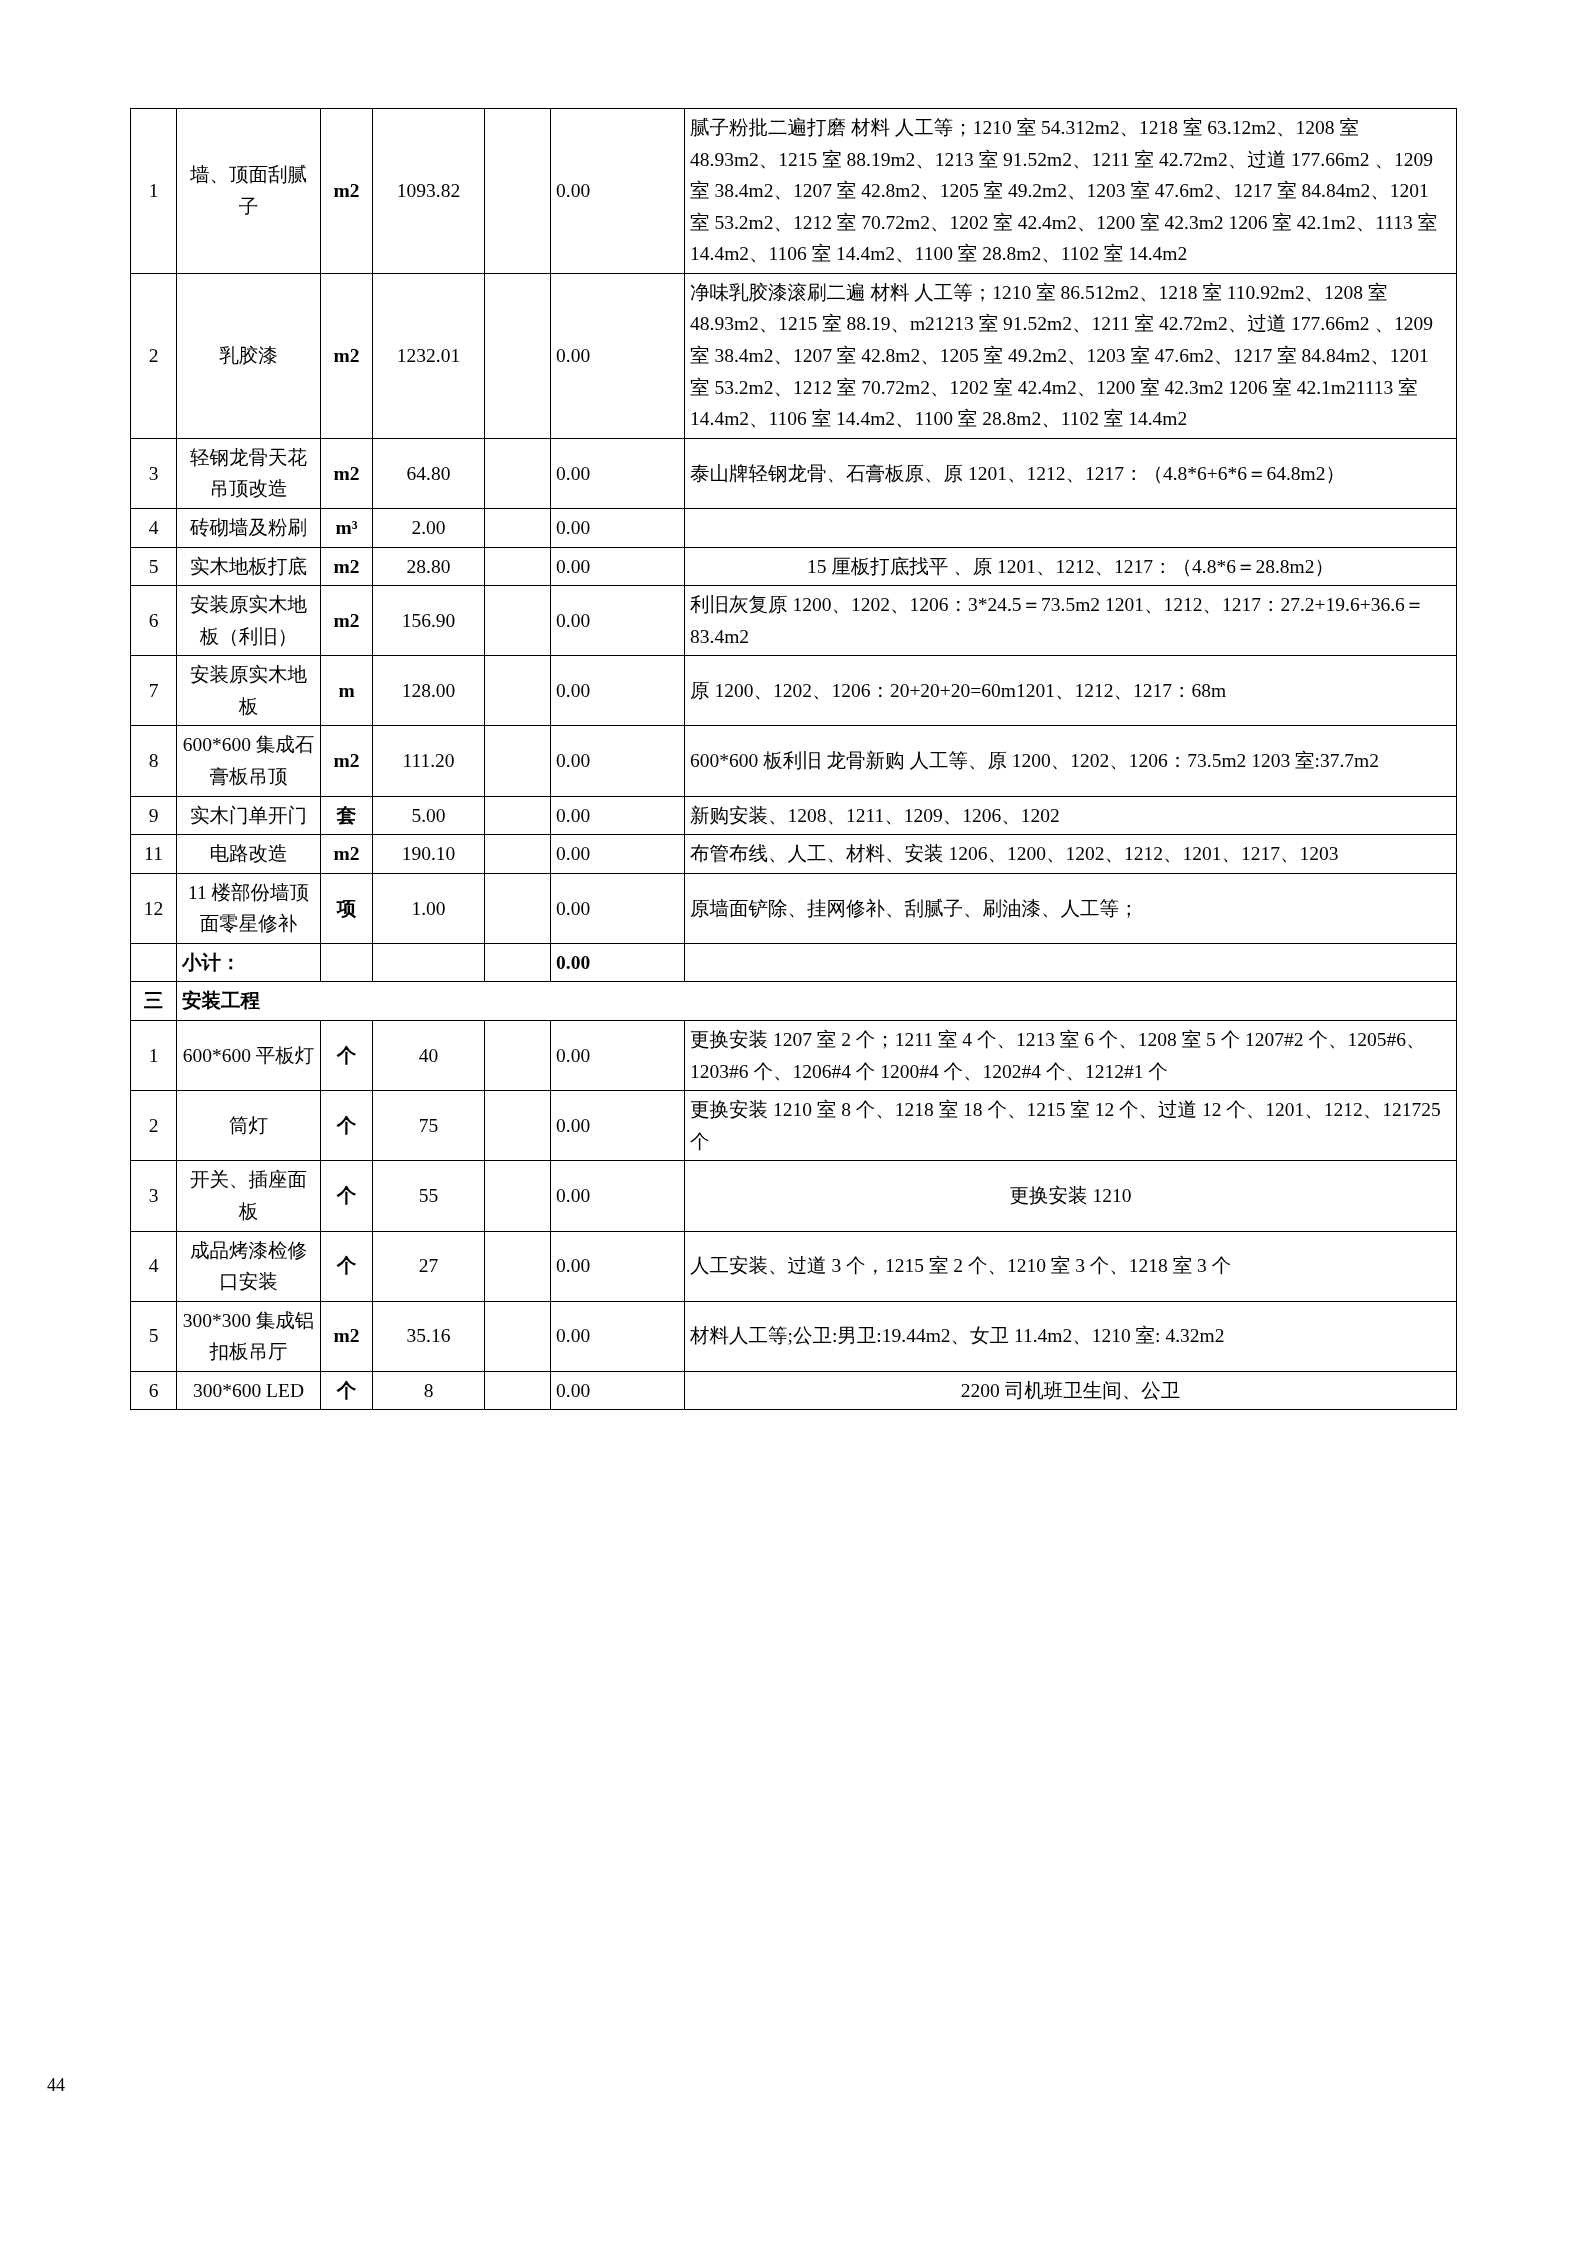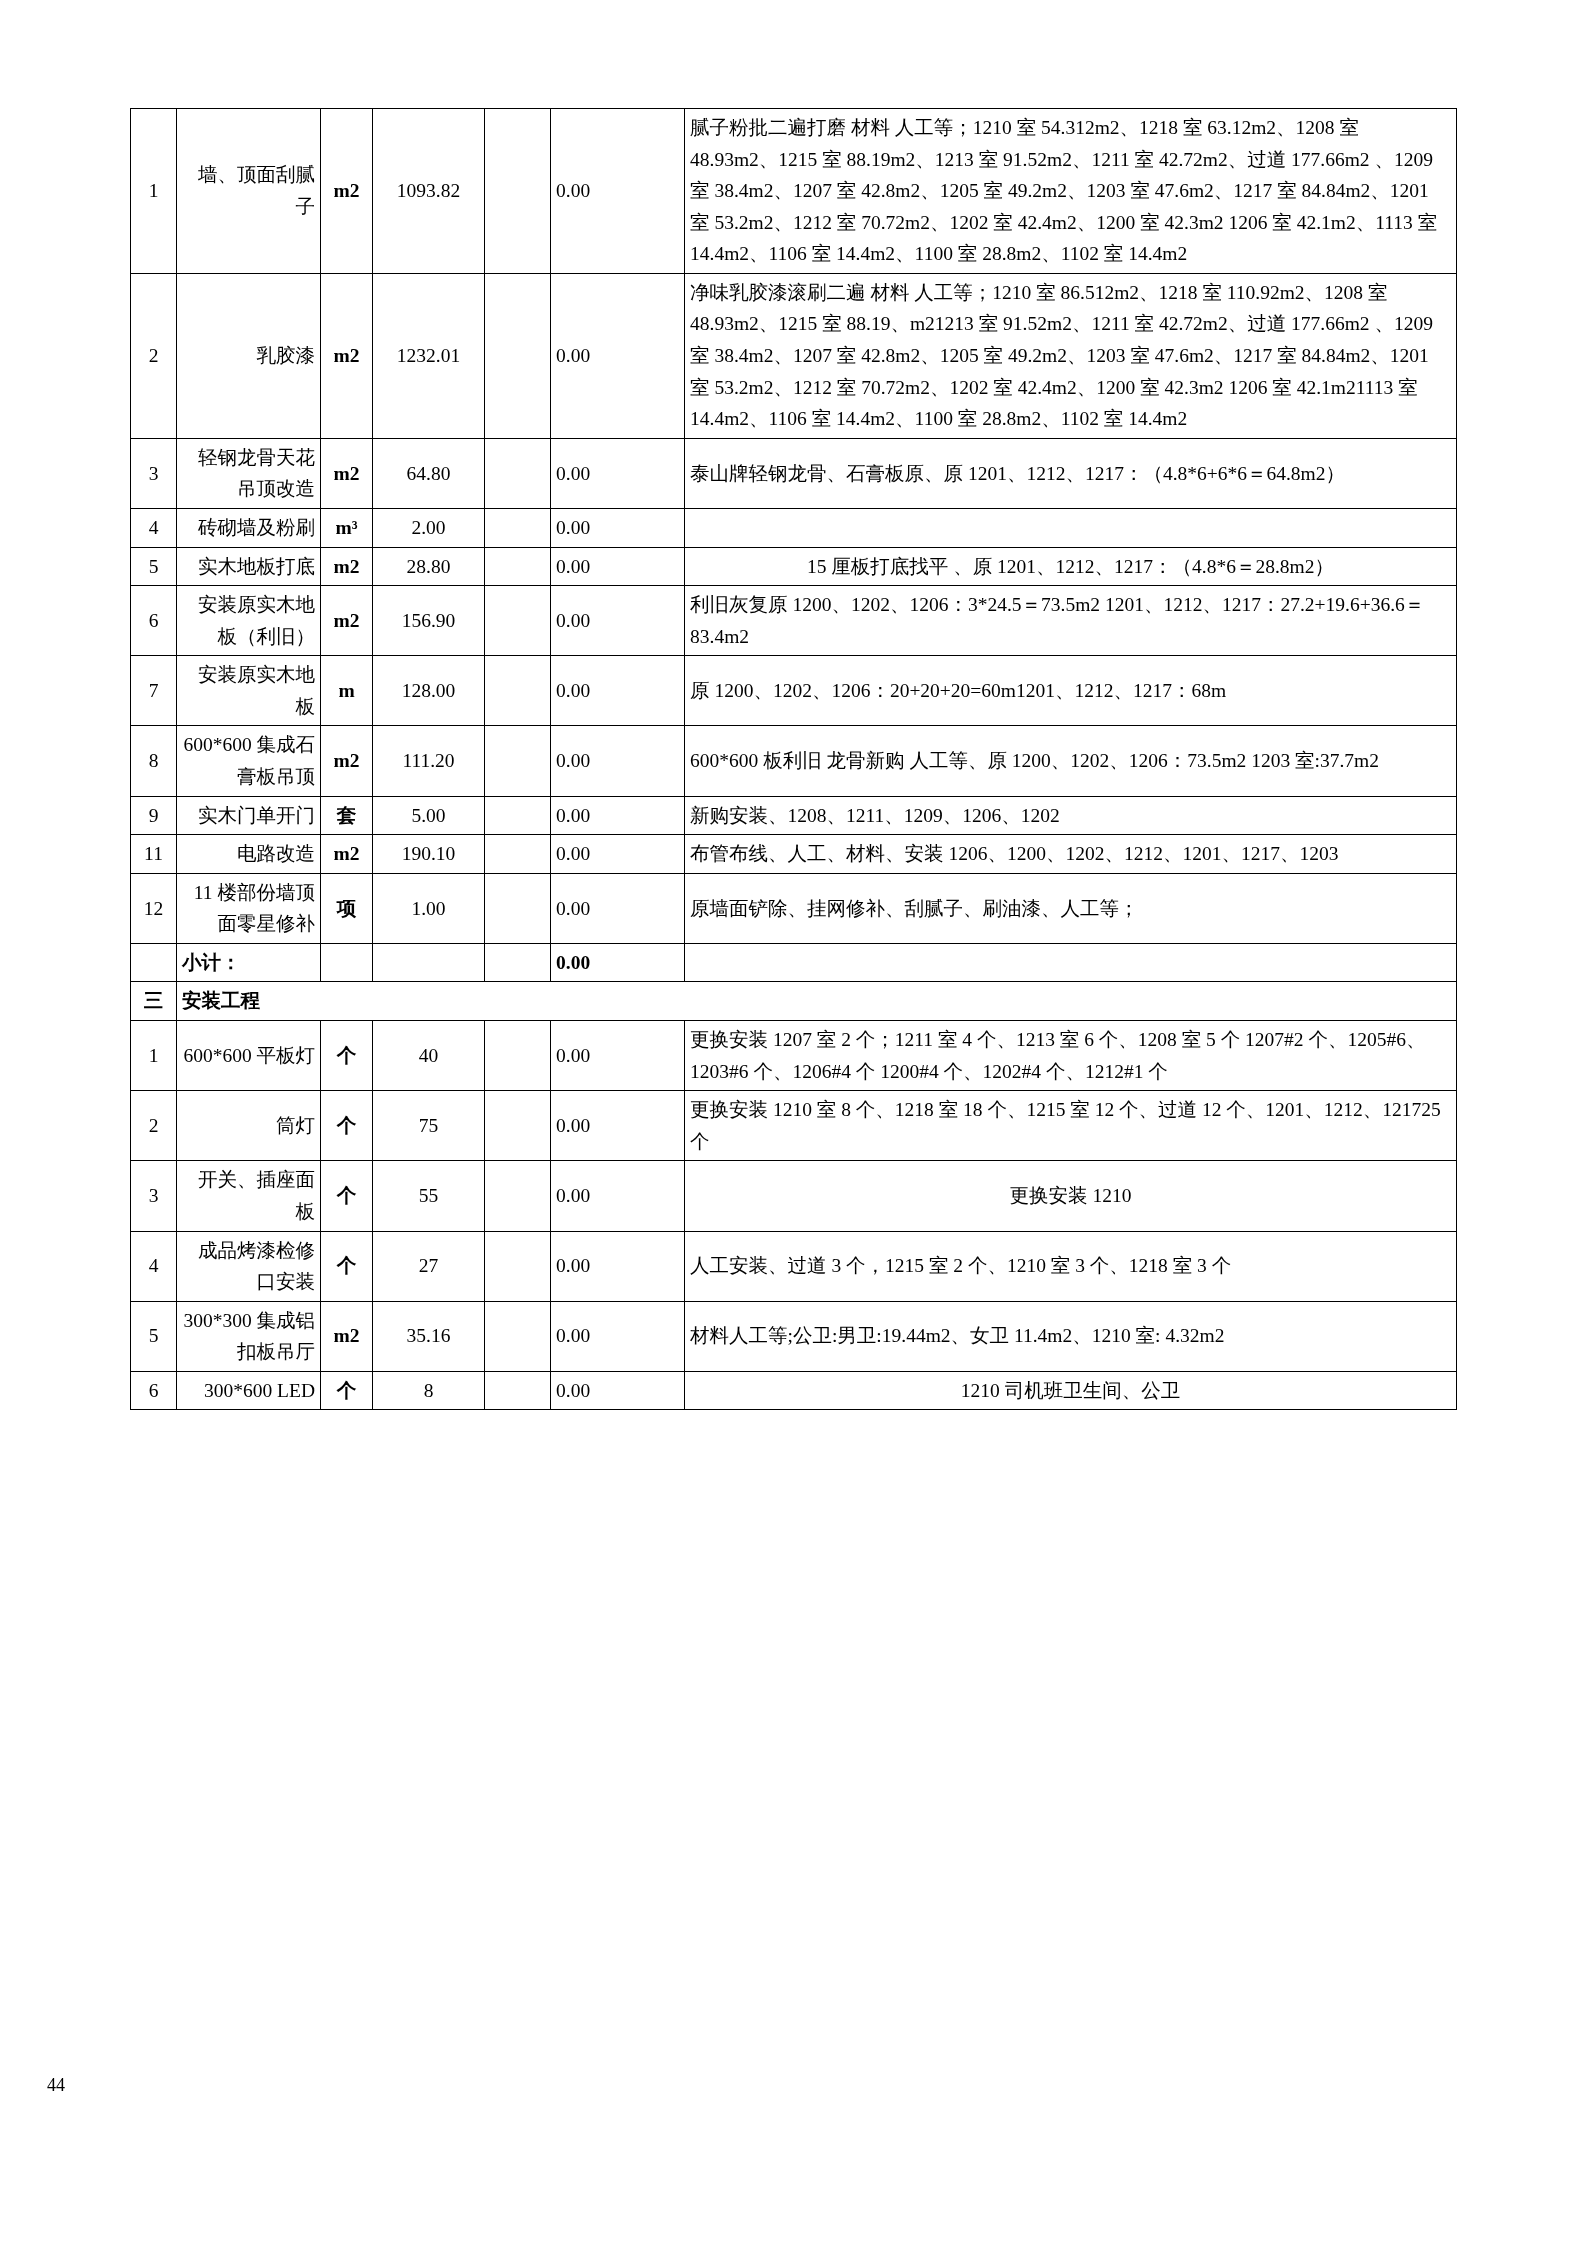--- a/index.html
+++ b/index.html
@@ -52,21 +52,21 @@
     line-height: 1.63;
     padding: 6px 8px 6px 10px;
   }
   .desc-ctr {
     text-align: center;
     font-size: 19px;
     line-height: 1.63;
     padding: 6px 8px;
   }
   .name-cell {
-    text-align: right;
+    text-align: center;
     padding-left: 8px;
     line-height: 1.55;
   }
   .bold { font-weight: bold; }
   .amt  { text-align: left; }
   .unit { text-align: center; font-weight: bold; }
   .qty  { text-align: center; }
   .section-label {
     text-align: left;
     padding-left: 10px;
@@ -261,19 +261,19 @@
           <td class="amt">0.00</td>
           <td class="desc">材料人工等;公卫:男卫:19.44m2、女卫 11.4m2、1210 室: 4.32m2</td>
         </tr>
         <tr>
           <td class="ctr">6</td>
           <td class="name-cell">300*600 LED</td>
           <td class="unit">个</td>
           <td class="qty">8</td>
           <td class="ctr"></td>
           <td class="amt">0.00</td>
-          <td class="desc-ctr">1210 司机班卫生间、公卫</td>
+          <td class="desc-ctr">2200 司机班卫生间、公卫</td>
         </tr>
       </tbody>
   </table>
 
   <div class="pagenum">44</div>
 </div>
 
 </body></html>

